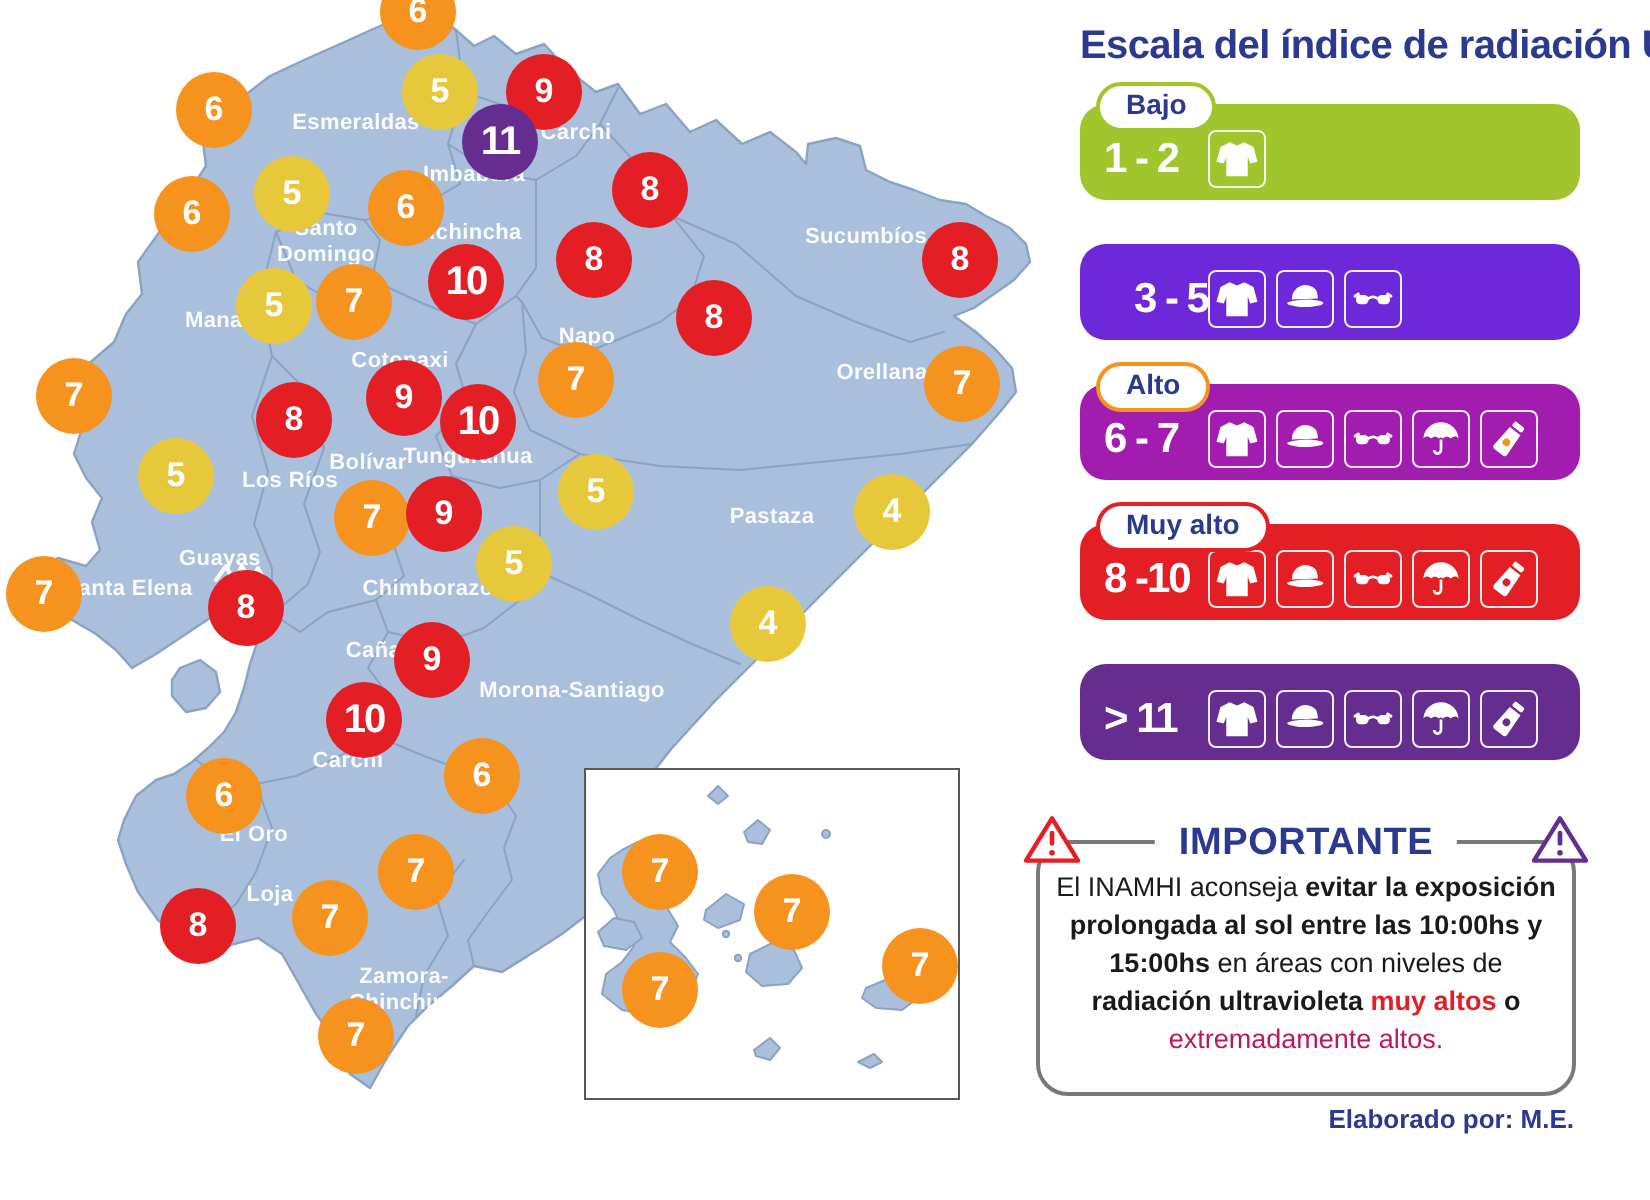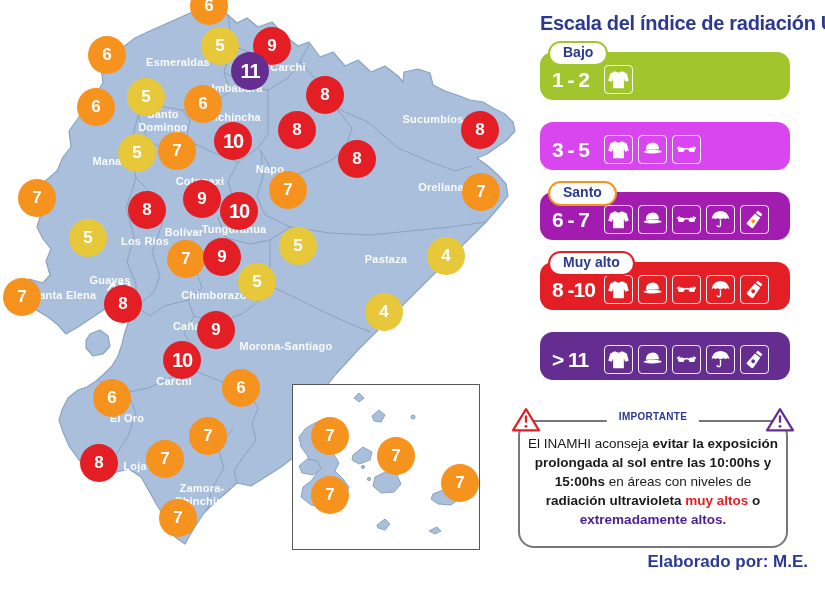--- a/index.html
+++ b/index.html
@@ -30,28 +30,28 @@
         border-radius:14px;padding:1px 13px 2px;font-size:14px;font-weight:bold;line-height:1.25;
         white-space:nowrap;}
   .rng{width:52px;font-size:21px;font-weight:bold;color:#fff;letter-spacing:-1px;margin-bottom:2px;}
   .icons{display:flex;gap:5px;}
   .ibox{width:29px;height:29px;border:1.5px solid rgba(255,255,255,.92);border-radius:4px;
         display:flex;align-items:center;justify-content:center;box-sizing:border-box;}
   
   .notice{position:absolute;left:518px;top:420px;width:270px;height:128px;border:2px solid #77787b;
           border-radius:16px;background:#fff;z-index:5;box-sizing:border-box;}
   .notice-title{position:absolute;top:-11px;left:50%;transform:translateX(-50%);background:#fff;
-                padding:0 12px;font-size:10px;font-weight:bold;color:#2b3990;letter-spacing:.3px;}
+                padding:0 12px;font-size:19px;font-weight:bold;color:#2b3990;letter-spacing:.3px;}
   .tri{position:absolute;top:-16px;width:30px;height:27px;}
   .tri.left{left:-9px;} .tri.right{right:-9px;}
   .notice-body{padding:13px 7px 0;text-align:center;font-size:13.5px;line-height:1.4;color:#1a1a1a;}
   .seg-bold{font-weight:bold;}
   .seg-bold-red{font-weight:bold;color:#e31e24;}
-  .seg-bold-purple{font-weight:bold;color:#4c1d95;}
-  .credit{position:absolute;left:538px;top:552px;width:270px;text-align:right;font-size:17px;
+  .seg-bold-purple{font-weight:normal;color:#be185d;}
+  .credit{position:absolute;left:517px;top:552px;width:270px;text-align:right;font-size:13px;
           font-weight:bold;color:#2b3990;z-index:5;}
 </style>
 </head>
 <body>
 
 <div class="stage">
 
   <svg class="map-svg" width="540" height="600" viewBox="0 0 540 600">
     <g stroke="#8ba3c2" stroke-width="1.2" stroke-linejoin="round" stroke-linecap="round">
       <path fill="#a9bfdb" d="M122,48 L135,38 152,30 170,22 190,13 205,7 218,7 228,15 237,23 247,18 258,27 272,22 284,35 298,46 309,42 320,57 333,52 345,66 358,60 371,72 385,66 398,76 403,82 404,72 418,69 430,73 433,85 445,91 457,95 470,100 483,102 493,108 505,114 513,122 515,131 507,140 497,147 487,154 477,158 488,166 498,175 506,184 508,196 500,206 486,222 466,242 445,263 423,285 401,307 379,329 357,351 336,374 321,393 317,406 324,417 317,431 304,442 294,457 281,467 267,476 251,486 237,483 226,493 214,503 204,513 194,528 185,544 175,537 168,521 158,507 149,491 141,477 129,469 117,472 104,477 91,470 79,460 69,446 63,432 59,420 62,410 68,398 78,390 87,387 96,381 104,374 112,366 118,356 122,344 125,332 129,320 133,308 136,294 126,297 114,303 102,311 90,319 78,327 66,334 58,325 48,317 36,310 22,304 8,296 16,286 29,279 43,283 50,275 46,261 51,249 43,239 37,227 41,214 31,205 29,193 43,183 57,171 63,157 71,147 69,131 79,117 87,103 95,95 103,83 101,67 111,55 Z"></path>
@@ -111,34 +111,34 @@
   <div class="prov-layer">
       <div class="prov" style="left: 178px; top: 62px;">Esmeraldas</div>
       <div class="prov" style="left: 288px; top: 67px;">Carchi</div>
       <div class="prov" style="left: 237px; top: 88px;">Imbabura</div>
       <div class="prov" style="left: 163px; top: 121px;">Santo
 Domingo</div>
       <div class="prov" style="left: 234px; top: 117px;">Pichincha</div>
       <div class="prov" style="left: 433px; top: 119px;">Sucumbíos</div>
       <div class="prov" style="left: 112px; top: 161px;">Manabí</div>
       <div class="prov" style="left: 200px; top: 181px;">Cotopaxi</div>
-      <div class="prov" style="left: 270px; top: 169px;">Napo</div>
+      <div class="prov" style="left: 285px; top: 169px; padding-left: 17px;">Napo</div>
       <div class="prov" style="left: 441px; top: 187px;">Orellana</div>
       <div class="prov" style="left: 145px; top: 241px;">Los Ríos</div>
       <div class="prov" style="left: 184px; top: 232px;">Bolívar</div>
       <div class="prov" style="left: 234px; top: 229px;">Tungurahua</div>
       <div class="prov" style="left: 386px; top: 259px;">Pastaza</div>
       <div class="prov" style="left: 110px; top: 280px;">Guayas</div>
       <div class="prov" style="left: 214px; top: 295px;">Chimborazo</div>
       <div class="prov" style="left: 64px; top: 295px;">Santa Elena</div>
       <div class="prov" style="left: 189px; top: 326px;">Cañar</div>
       <div class="prov" style="left: 286px; top: 346px;">Morona-Santiago</div>
       <div class="prov" style="left: 174px; top: 381px;">Carchi</div>
       <div class="prov" style="left: 127px; top: 418px;">El Oro</div>
-      <div class="prov" style="left: 135px; top: 466px; text-align: center;">Loja</div>
+      <div class="prov" style="left: 135px; top: 448px; text-align: center;">Loja</div>
       <div class="prov" style="left: 202px; top: 495px;">Zamora-
 Chinchipe</div>
     </div>
 
   <div class="marker-layer">
       <div class="marker" style="left: 209px; top: 6px; background: rgb(246, 146, 30);">6</div>
       <div class="marker" style="left: 220px; top: 46px; background: rgb(231, 200, 59);">5</div>
       <div class="marker" style="left: 272px; top: 46px; background: rgb(227, 30, 36);">9</div>
       <div class="marker wide" style="left: 250px; top: 71px; background: rgb(102, 45, 145);">11</div>
       <div class="marker" style="left: 107px; top: 55px; background: rgb(246, 146, 30);">6</div>
@@ -191,21 +191,21 @@
               <span class="ibox">
                 <svg viewBox="0 0 24 24" width="23" height="23">
                   <path fill="#fff" d="M8.2,3.3 L12,4.9 15.8,3.3 20.6,5.8 22.7,13.4 18.9,14.4 17.6,10.8 17.6,21 6.4,21 6.4,10.8 5.1,14.4 1.3,13.4 3.4,5.8 Z"></path>
                 </svg>
               </span>
             </div>
           </div>
           <div class="pill" style="border-color: rgb(161, 197, 44);">Bajo</div>
         </div>
         <div class="lrow">
-          <div class="lbar" style="background: #d946ef;">
+          <div class="lbar" style="background: #6d28d9; text-align: right;">
             <span class="rng">3 - 5</span>
             <div class="icons">
               <span class="ibox">
                 <svg viewBox="0 0 24 24" width="23" height="23">
                   <path fill="#fff" d="M8.2,3.3 L12,4.9 15.8,3.3 20.6,5.8 22.7,13.4 18.9,14.4 17.6,10.8 17.6,21 6.4,21 6.4,10.8 5.1,14.4 1.3,13.4 3.4,5.8 Z"></path>
                 </svg>
               </span>
               <span class="ibox">
                 <svg viewBox="0 0 24 24" width="23" height="23">
                   <path fill="#fff" d="M5.1,12.3 A7.2,7.2 0 0 1 17.7,7.2 C18.4,8.5 18.7,10.2 18.7,11.8 Z"></path>
@@ -254,21 +254,21 @@
                 <svg viewBox="0 0 24 24" width="23" height="23">
                   <g transform="rotate(38 12 12)">
                     <rect x="8.8" y="2.6" width="6.4" height="3" rx="0.9" fill="#fff"></rect>
                     <path fill="#fff" d="M8.5,6.8 L15.5,6.8 16.3,19 A1.7,1.7 0 0 1 14.6,20.8 L9.4,20.8 A1.7,1.7 0 0 1 7.7,19 Z"></path>
                     <circle cx="12" cy="14.2" r="2" fill="#f6921e"></circle>
                   </g>
                 </svg>
               </span>
             </div>
           </div>
-          <div class="pill" style="border-color: rgb(246, 146, 30);">Santo</div>
+          <div class="pill" style="border-color: rgb(246, 146, 30);">Alto</div>
         </div>
         <div class="lrow">
           <div class="lbar" style="background: rgb(227, 30, 36);">
             <span class="rng">8 -10</span>
             <div class="icons">
               <span class="ibox">
                 <svg viewBox="0 0 24 24" width="23" height="23">
                   <path fill="#fff" d="M8.2,3.3 L12,4.9 15.8,3.3 20.6,5.8 22.7,13.4 18.9,14.4 17.6,10.8 17.6,21 6.4,21 6.4,10.8 5.1,14.4 1.3,13.4 3.4,5.8 Z"></path>
                 </svg>
               </span>

